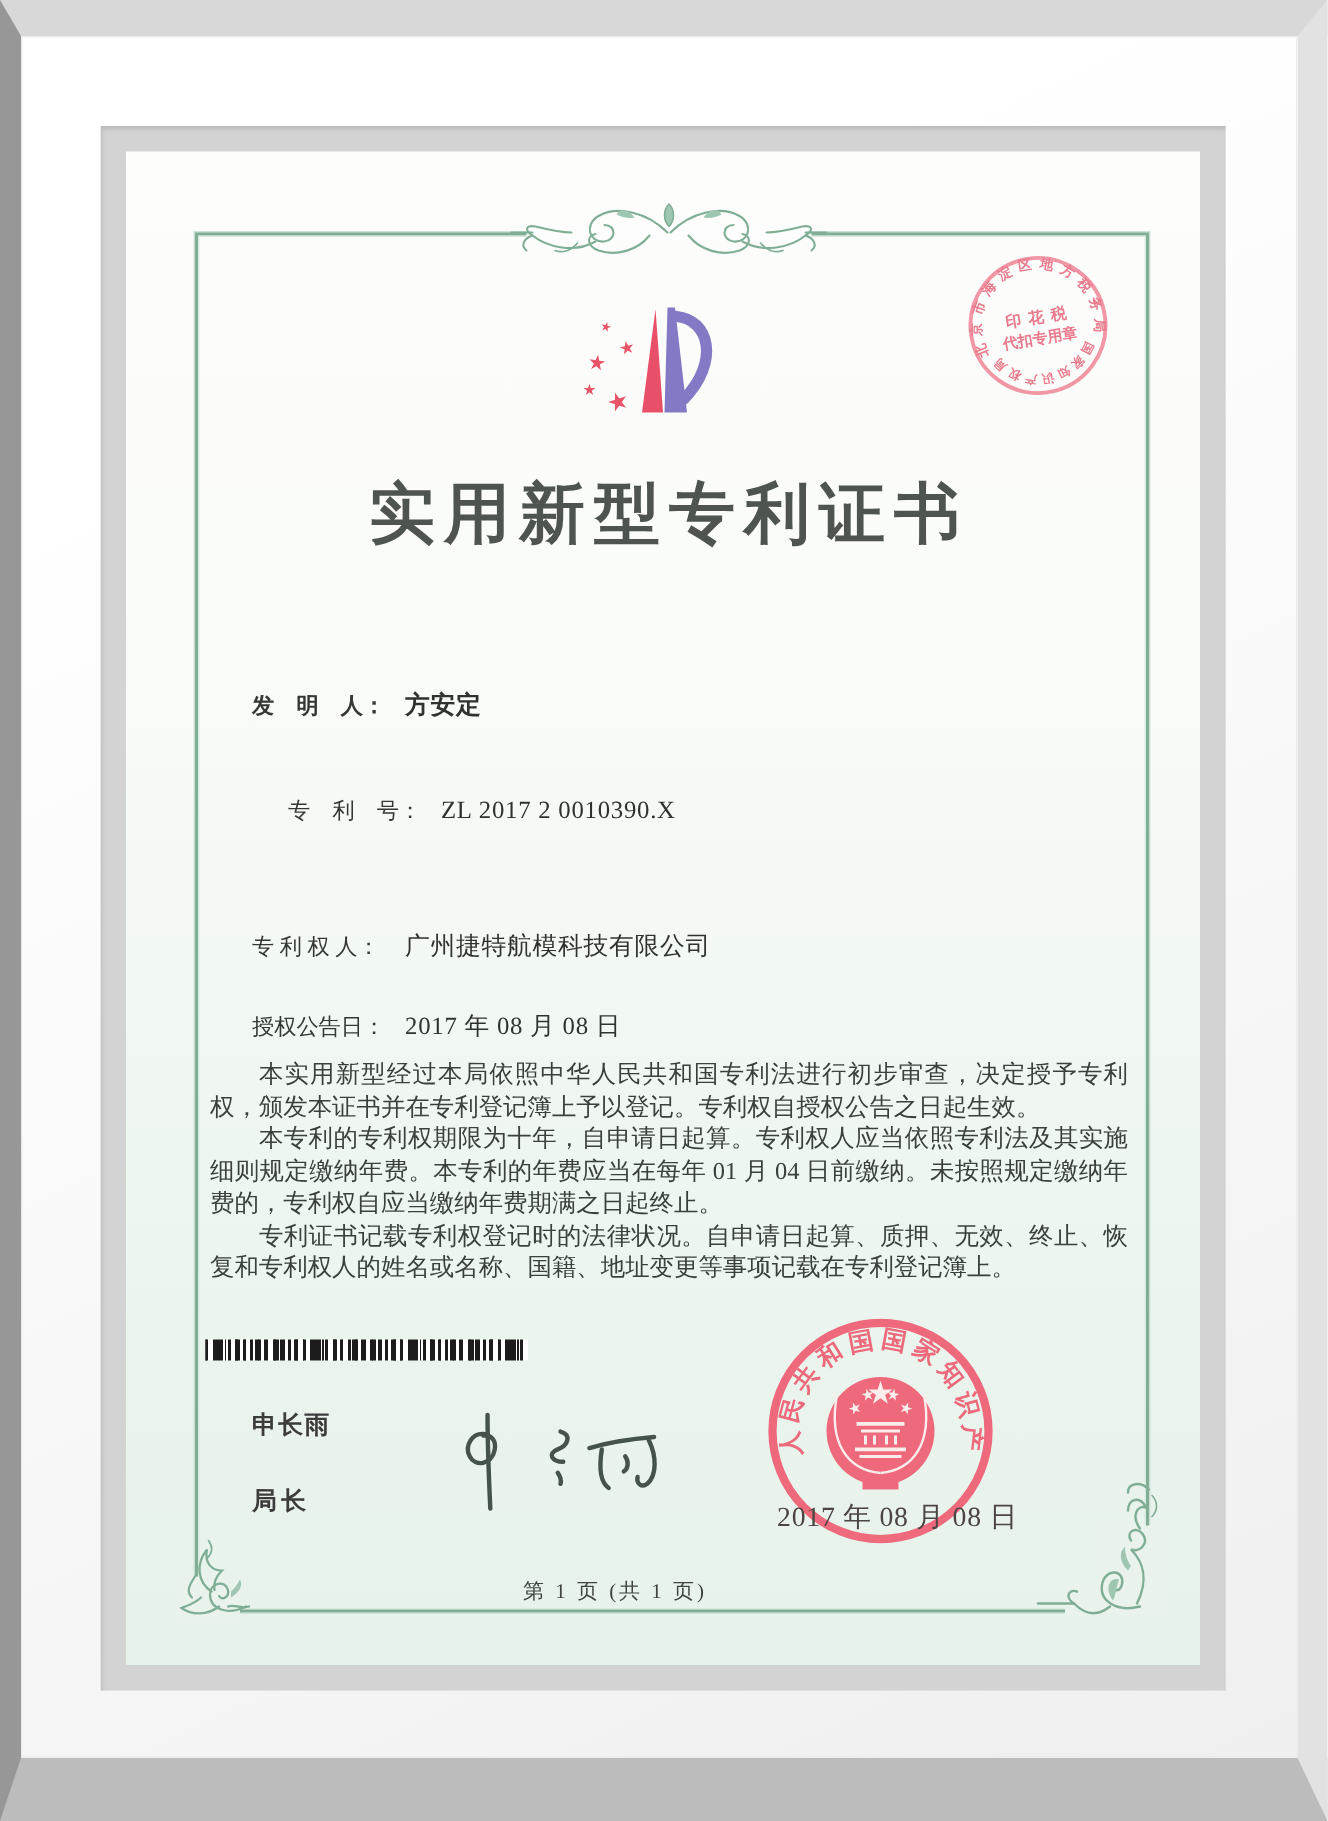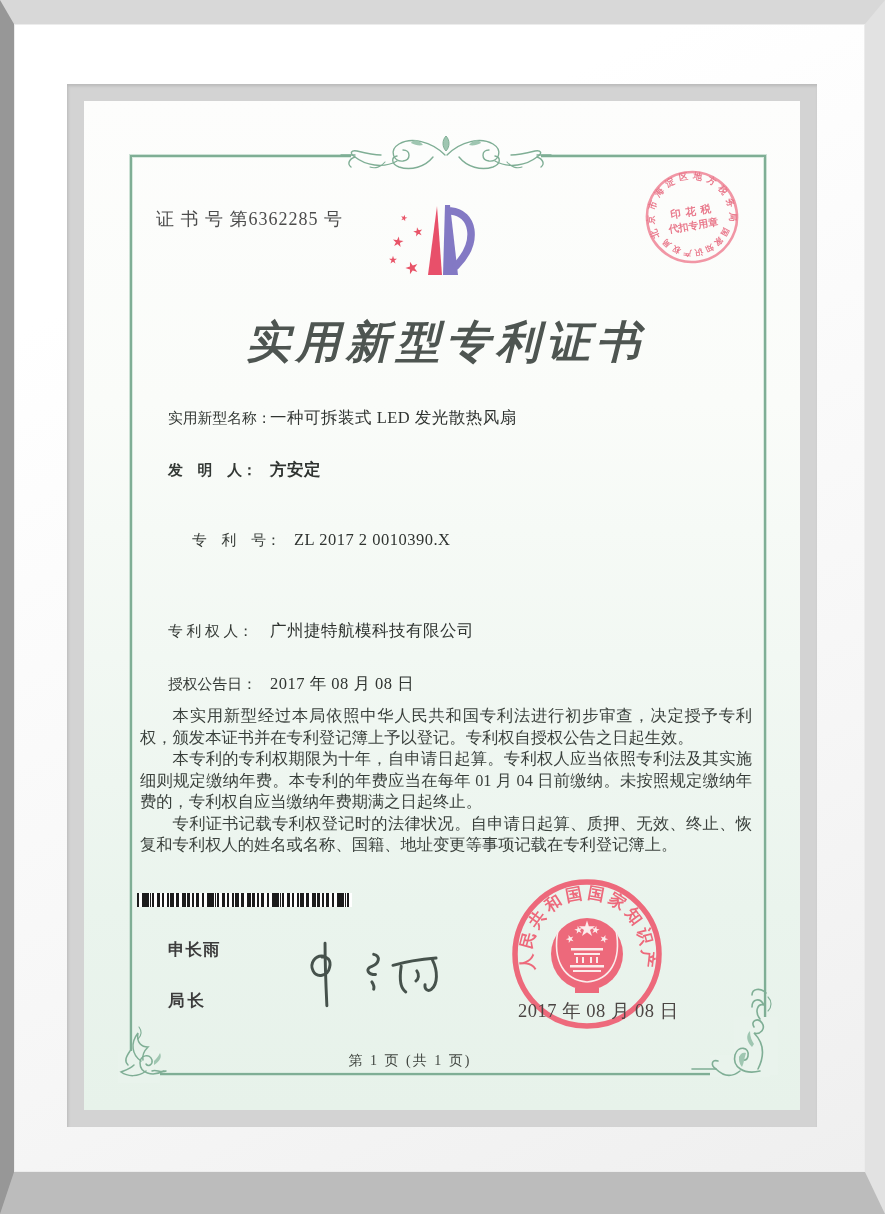--- a/index.html
+++ b/index.html
@@ -15,21 +15,21 @@
   .frame-mat{position:absolute;left:53px;top:60px;right:48px;bottom:45px;
     background:#d3d3d3;box-shadow:inset 1px 2px 3px rgba(0,0,0,.12);}
   
   .paper{position:absolute;inset:17px;
     background:linear-gradient(180deg,#fdfdfc 0%,#fafcf9 30%,#f2f8f3 55%,#eaf4ed 80%,#e7f2ea 100%);}
   .cert-border{position:absolute;left:46px;top:54px;width:632px;height:916px;
     border:2px solid #7fae95;box-shadow:0 0 0 1px #cde2d6, inset 0 0 0 1px #d9ebe0;}
   .abs{position:absolute;}
   .cert-number{left:72px;top:106px;font-size:18px;color:#4c4c4c;letter-spacing:1px;}
   .cert-title{left:362px;top:212px;transform:translateX(-50%);white-space:nowrap;
-    font-size:44px;font-weight:bold;color:#4e5551;letter-spacing:6px;font-style:italic;}
+    font-size:44px;font-weight:bold;color:#4e5551;letter-spacing:6px;}
   .field{left:84px;white-space:nowrap;color:#2f3330;}
   .f-label{display:inline-block;width:102px;font-size:14.8px;color:#33383494;color:#333834;}
   .f-value{font-size:16.5px;letter-spacing:.5px;}
   .body-text{left:56px;top:604px;width:612px;font-size:16.3px;line-height:21.5px;
     color:#3a403c;text-align:justify;}
   .body-text p{margin:0;text-indent:2em;}
   .barcode{left:53px;top:792px;width:215px;height:14px;background-color:#fff;
     background-image:
       repeating-linear-gradient(90deg,#1c1c1c 0 2px,transparent 2px 5px),
       repeating-linear-gradient(90deg,#1c1c1c 0 1px,transparent 1px 7px,#1c1c1c 7px 10px,transparent 10px 13px);}
@@ -97,21 +97,20 @@
             <path d="M78,38 C72,30 76,22 82,24 C78,16 70,18 70,26"></path>
             <path d="M84,12 C78,6 70,8 70,14"></path>
             <path d="M58,90 C48,98 40,94 34,88 C28,84 30,78 36,80"></path>
             <path d="M34,88 L10,88"></path>
             <path d="M60,86 C54,78 58,70 64,72 C62,78 62,82 60,86 Z" fill="#9fc6b1" stroke="none"></path>
             <path d="M70,66 C64,60 64,54 68,50 C68,56 70,60 72,63 Z" fill="#9fc6b1" stroke="none"></path>
             <path d="M86,30 C90,26 90,20 86,16" stroke-width="1.1"></path>
           </g>
         </svg>
 
-        <div class="abs cert-number">证 书 号 第6362285 号</div>
 
         <svg class="abs" style="left:303px;top:101px;" width="94" height="87" viewBox="0 0 94 87">
           <use href="#star" transform="translate(17,16) rotate(15) scale(3.4)" fill="#e85468"></use>
           <use href="#star" transform="translate(31,30) rotate(-12) scale(4.8)" fill="#e85468"></use>
           <use href="#star" transform="translate(11,40) rotate(8) scale(5.6)" fill="#e85468"></use>
           <use href="#star" transform="translate(6,58) rotate(0) scale(4.2)" fill="#e85468"></use>
           <use href="#star" transform="translate(25,66) rotate(-18) scale(6.6)" fill="#e85468"></use>
           <polygon points="50,4 41,73 55,73" fill="#e8506a"></polygon>
           <polygon points="58,3 63,3 71,73 56,73" fill="#8379c4"></polygon>
           <path d="M64,9 C86,11 93,39 69,64" stroke="#8379c4" stroke-width="7.5" fill="none" stroke-linecap="round"></path>
@@ -126,23 +125,20 @@
           </text>
           <text font-size="8" fill="#e9798c" letter-spacing="2.5" font-weight="bold">
             <textPath href="#taxArcBot" startOffset="50%" text-anchor="middle">国家知识产权局</textPath>
           </text>
           <text x="50" y="48" font-size="10.5" fill="#e9798c" text-anchor="middle" font-weight="bold" letter-spacing="1">印 花 税</text>
           <text x="50" y="62" font-size="10" fill="#e9798c" text-anchor="middle" font-weight="bold">代扣专用章</text>
         </svg>
 
         <div class="abs cert-title">实用新型专利证书</div>
 
-        <div class="abs field" style="top:306px;">
-          <span class="f-label">实用新型名称：</span><span class="f-value">一种可拆装式 LED 发光散热风扇</span>
-        </div>
         <div class="abs field" style="top:358px;font-weight:bold;">
           <span class="f-label">发　明　人：</span><span class="f-value">方安定</span>
         </div>
         <div class="abs field" style="top:429px;margin-left:24px;">
           <span class="f-label">专　利　号：</span><span class="f-value">ZL 2017 2 0010390.X</span>
         </div>
         <div class="abs field" style="top:519px;">
           <span class="f-label">专 利 权 人：</span><span class="f-value">广州捷特航模科技有限公司</span>
         </div>
         <div class="abs field" style="top:572px;">

